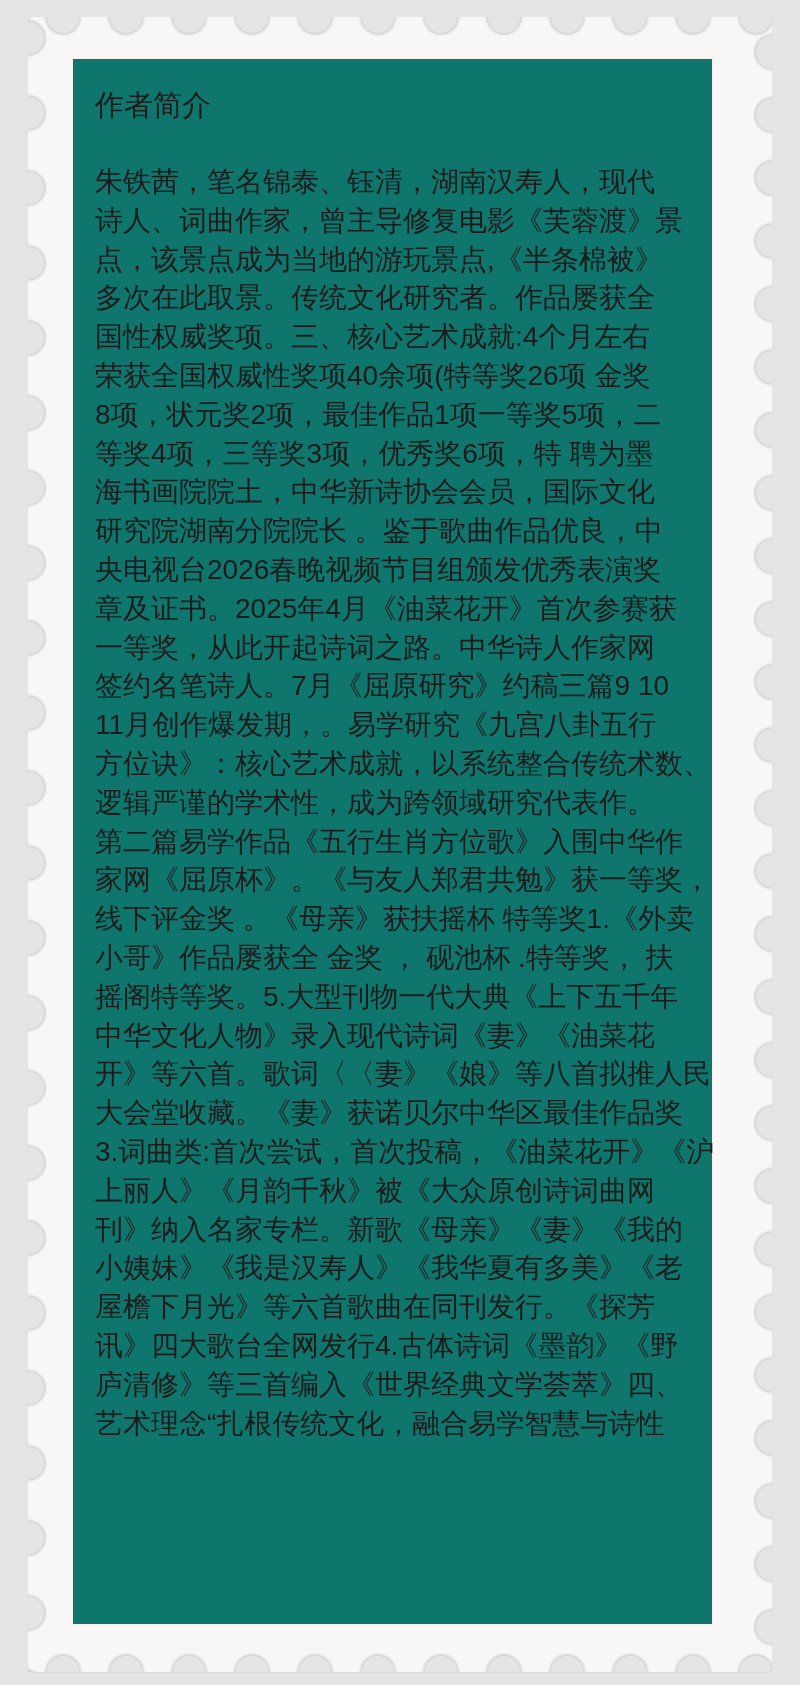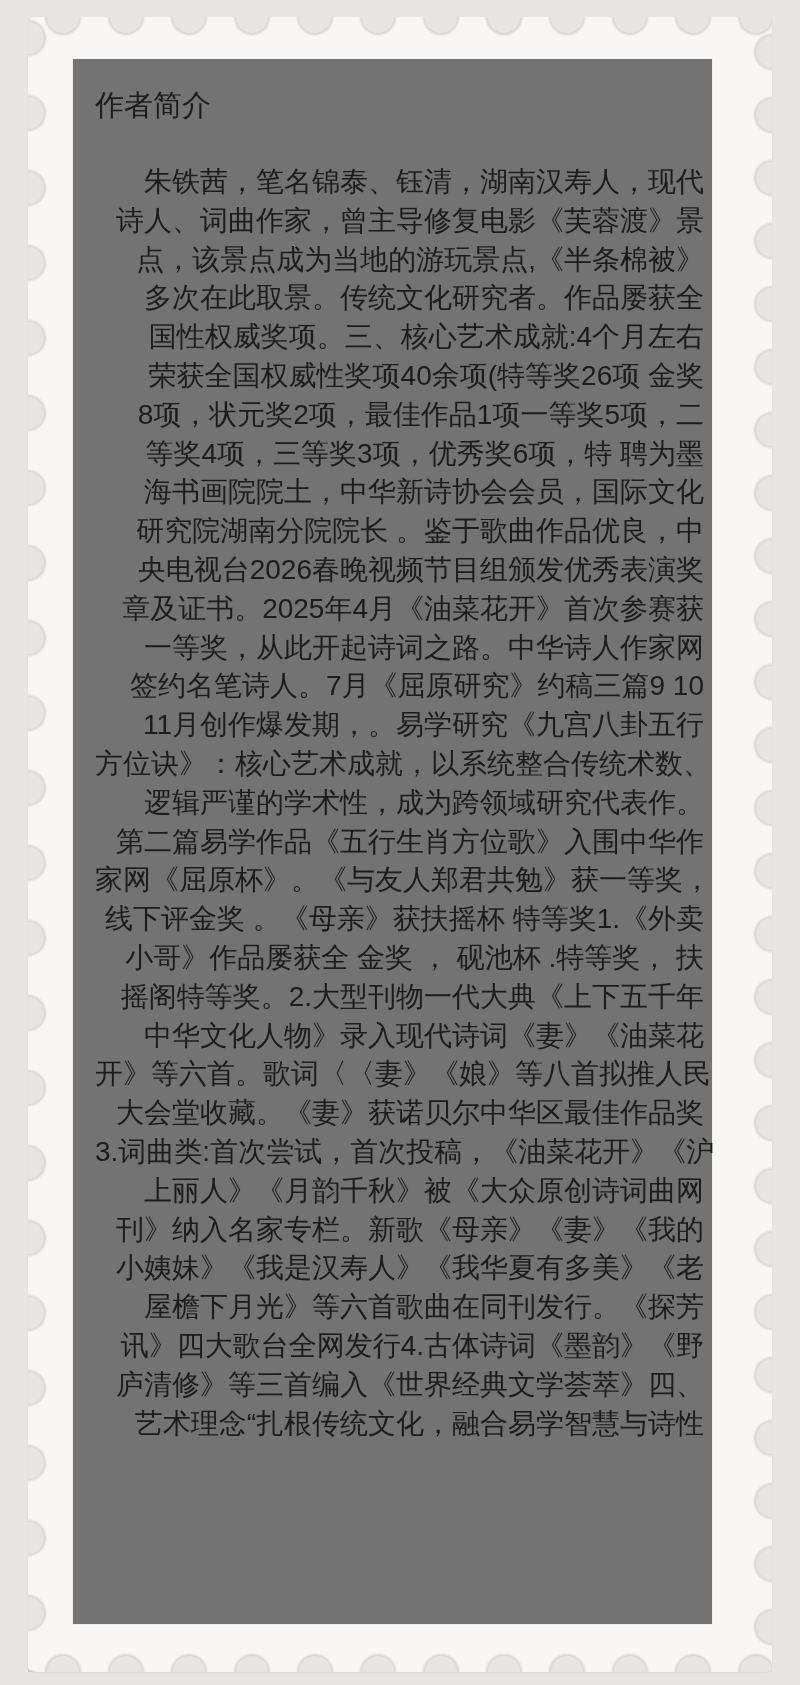--- a/index.html
+++ b/index.html
@@ -46,31 +46,31 @@
     background-image:
       radial-gradient(circle at 100% 50%, #e6e5e3 15.5px, rgba(230,229,227,0) 16.5px),
       radial-gradient(circle at 100% 50%, rgba(0,0,0,0) 14.5px, rgba(60,55,50,0.20) 16px, rgba(60,55,50,0) 19.5px);
     background-size: 20px 63px; background-repeat: repeat-y; background-position: 0 3.5px;
   }
 
   
   .card {
     position: absolute; left: 44px; top: 41px;
     width: 641px; height: 1567px;
-    background: #737373;
+    background: #0f766e;
     border: 1px solid #f0efed;
     box-sizing: border-box;
     padding: 26px 8px 0 22px;
   }
   .title {
     font-size: 29px; line-height: 40px;
     color: #1c1c1c;
     font-weight: 400;
   }
-  .bio { margin-top: 38px; text-align: right; }
+  .bio { margin-top: 38px; }
   .bio-line {
     font-size: 28px; line-height: 38.8px;
     color: #1c1c1c;
     white-space: nowrap;
   }
 </style>
 </head>
 <body>
 
 <div class="page">
@@ -96,21 +96,21 @@
           <div class="bio-line">章及证书。2025年4月《油菜花开》首次参赛获</div>
           <div class="bio-line">一等奖，从此开起诗词之路。中华诗人作家网</div>
           <div class="bio-line">签约名笔诗人。7月《屈原研究》约稿三篇9  10</div>
           <div class="bio-line">11月创作爆发期，。易学研究《九宫八卦五行</div>
           <div class="bio-line">方位诀》：核心艺术成就，以系统整合传统术数、</div>
           <div class="bio-line">逻辑严谨的学术性，成为跨领域研究代表作。</div>
           <div class="bio-line">第二篇易学作品《五行生肖方位歌》入围中华作</div>
           <div class="bio-line">家网《屈原杯》。《与友人郑君共勉》获一等奖，</div>
           <div class="bio-line">线下评金奖 。《母亲》获扶摇杯 特等奖1.《外卖</div>
           <div class="bio-line">小哥》作品屡获全 金奖 ， 砚池杯 .特等奖， 扶</div>
-          <div class="bio-line">摇阁特等奖。2.大型刊物一代大典《上下五千年</div>
+          <div class="bio-line">摇阁特等奖。5.大型刊物一代大典《上下五千年</div>
           <div class="bio-line">中华文化人物》录入现代诗词《妻》《油菜花</div>
           <div class="bio-line">开》等六首。歌词〈〈妻》《娘》等八首拟推人民</div>
           <div class="bio-line">大会堂收藏。《妻》获诺贝尔中华区最佳作品奖</div>
           <div class="bio-line">3.词曲类:首次尝试，首次投稿，《油菜花开》《沪</div>
           <div class="bio-line">上丽人》《月韵千秋》被《大众原创诗词曲网</div>
           <div class="bio-line">刊》纳入名家专栏。新歌《母亲》《妻》《我的</div>
           <div class="bio-line">小姨妹》《我是汉寿人》《我华夏有多美》《老</div>
           <div class="bio-line">屋檐下月光》等六首歌曲在同刊发行。《探芳</div>
           <div class="bio-line">讯》四大歌台全网发行4.古体诗词《墨韵》《野</div>
           <div class="bio-line">庐清修》等三首编入《世界经典文学荟萃》四、</div>

